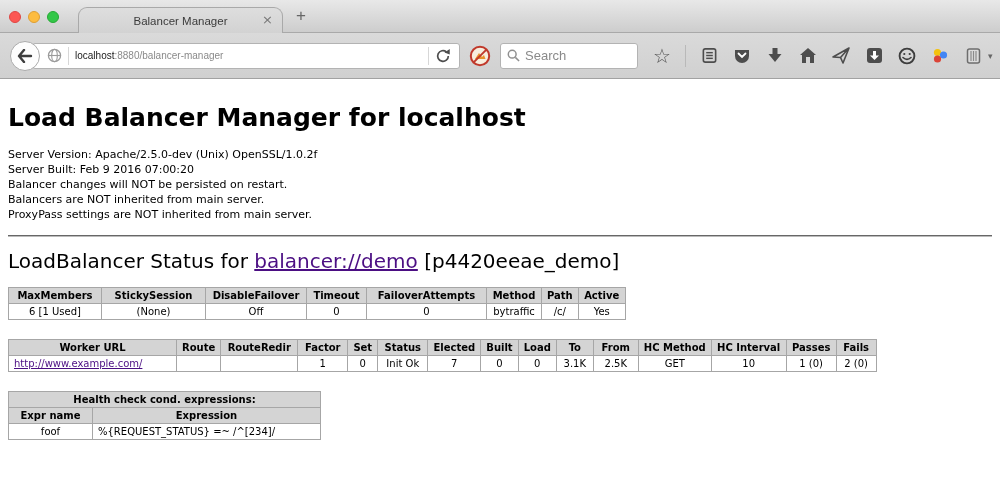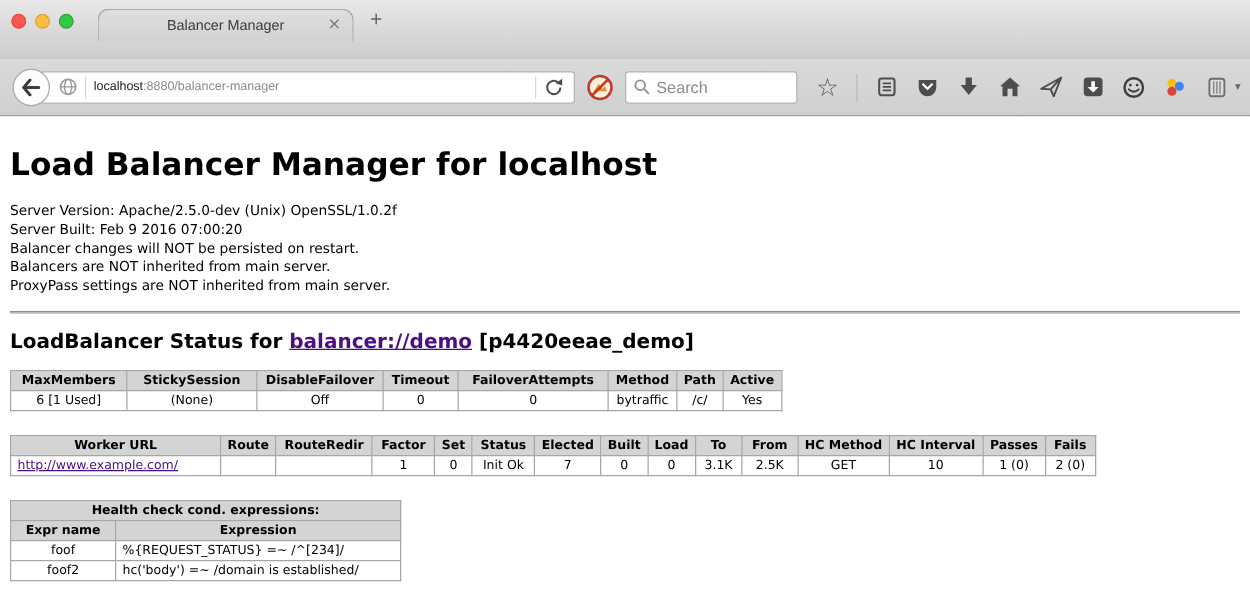--- a/index.html
+++ b/index.html
@@ -1,21 +1,21 @@
 <!DOCTYPE html>
 <html><head>
 <meta charset="utf-8">
 <style>
   * { margin:0; padding:0; box-sizing:border-box; }
   html,body { width:1000px; height:491px; overflow:hidden; }
   body { font-family:"DejaVu Sans","Liberation Sans",sans-serif; background:#fff; }
 
   
   .titlebar {
-    position:relative; height:47px;
+    position:relative; height:33px;
     background:linear-gradient(#e8e8e8,#cdcdcd);
     border-bottom:1px solid #a9a9a9;
   }
   .traffic-lights { position:absolute; left:9px; top:11px; display:flex; gap:7px; }
   .traffic-lights span { width:12px; height:12px; border-radius:50%; display:block; }
   .light-red   { background:#fc5753; border:1px solid #df4744; }
   .light-yellow{ background:#fdbc40; border:1px solid #de9f34; }
   .light-green { background:#33c748; border:1px solid #27aa35; }
 
   .tab {
@@ -69,21 +69,21 @@
   .tool-icons .vsep { width:1px; height:22px; background:#b9b9b9; }
   .ticon { display:flex; align-items:center; justify-content:center; width:20px; height:20px; }
   .star-glyph { font-size:20px; color:#565656; line-height:20px; }
   .caret { font-size:9px; color:#666; margin-left:-8px; }
 
   
   .content { padding:8px; height:411px; background:#fff; color:#000; }
   h1 { font-size:25px; font-weight:bold; margin:16px 0 15px 0; letter-spacing:0; }
   .info p { font-size:11px; line-height:15px; }
   hr.rule { border:none; border-top:2px groove #bbb; margin:13px 0 12px 0; }
-  h3.lbstatus { font-size:16px; font-weight:bold; margin:2px 0 14px 0; }
+  h3.lbstatus { font-size:20px; font-weight:normal; margin:2px 0 14px 0; }
   h3.lbstatus a { color:#4b0e83; }
 
   table { border-collapse:collapse; font-size:10px; margin-bottom:19px; }
   table, th, td { border:1px solid #a6a6a6; }
   th { background:#d4d4d4; font-weight:bold; padding:2px 5px; text-align:center; white-space:nowrap; }
   td { padding:2px 5px; text-align:center; background:#fff; white-space:nowrap; }
   td.left { text-align:left; }
   td a, .content a { color:#4b0e83; }
   .health-title th { text-align:center; }
 </style>
@@ -300,20 +300,16 @@
       <th colspan="2">Health check cond. expressions:</th>
     </tr>
     <tr>
       <th style="width:84px">Expr name</th>
       <th style="width:228px">Expression</th>
     </tr>
     <tr>
       <td>foof</td>
       <td class="left">%{REQUEST_STATUS} =~ /^[234]/</td>
     </tr>
-    <tr>
-      <td>foof2</td>
-      <td class="left">hc('body') =~ /domain is established/</td>
-    </tr>
   </tbody>
     </table>
 
 </div>
 
 </body></html>

